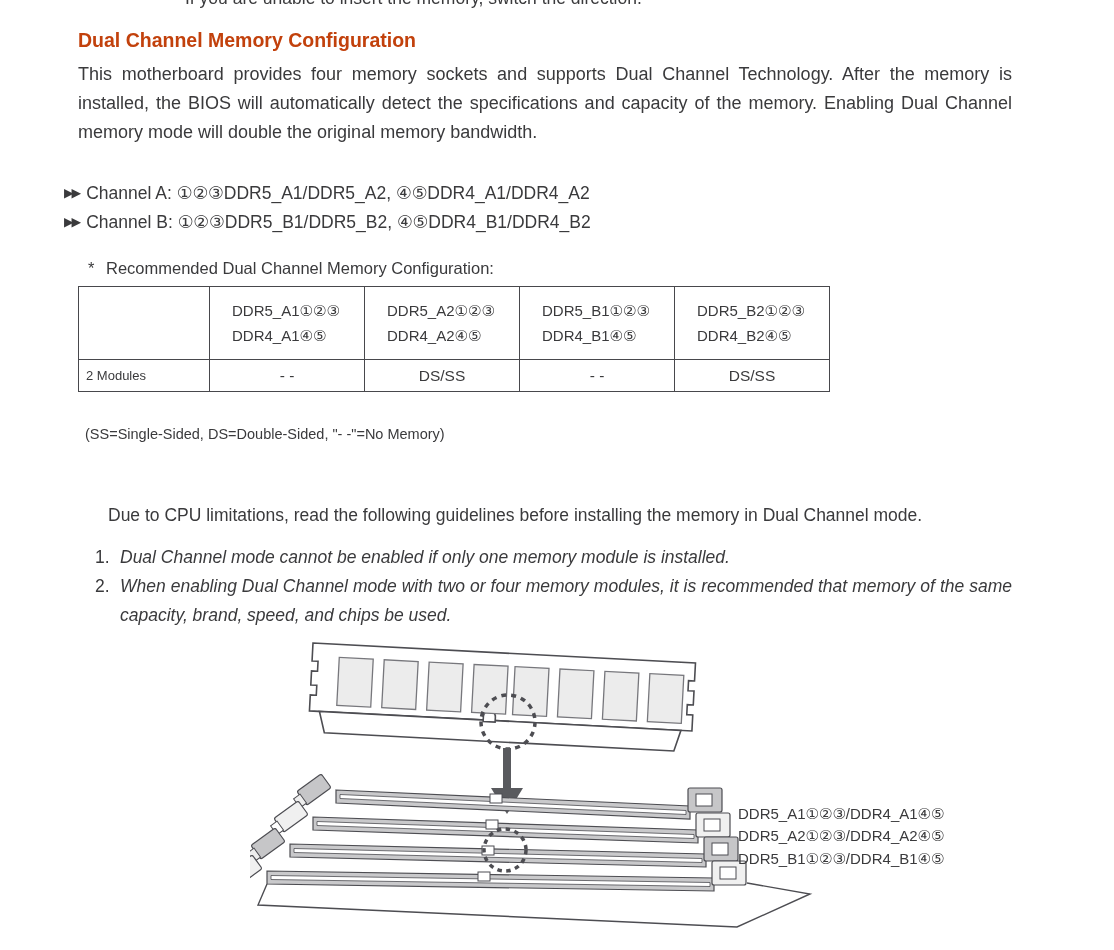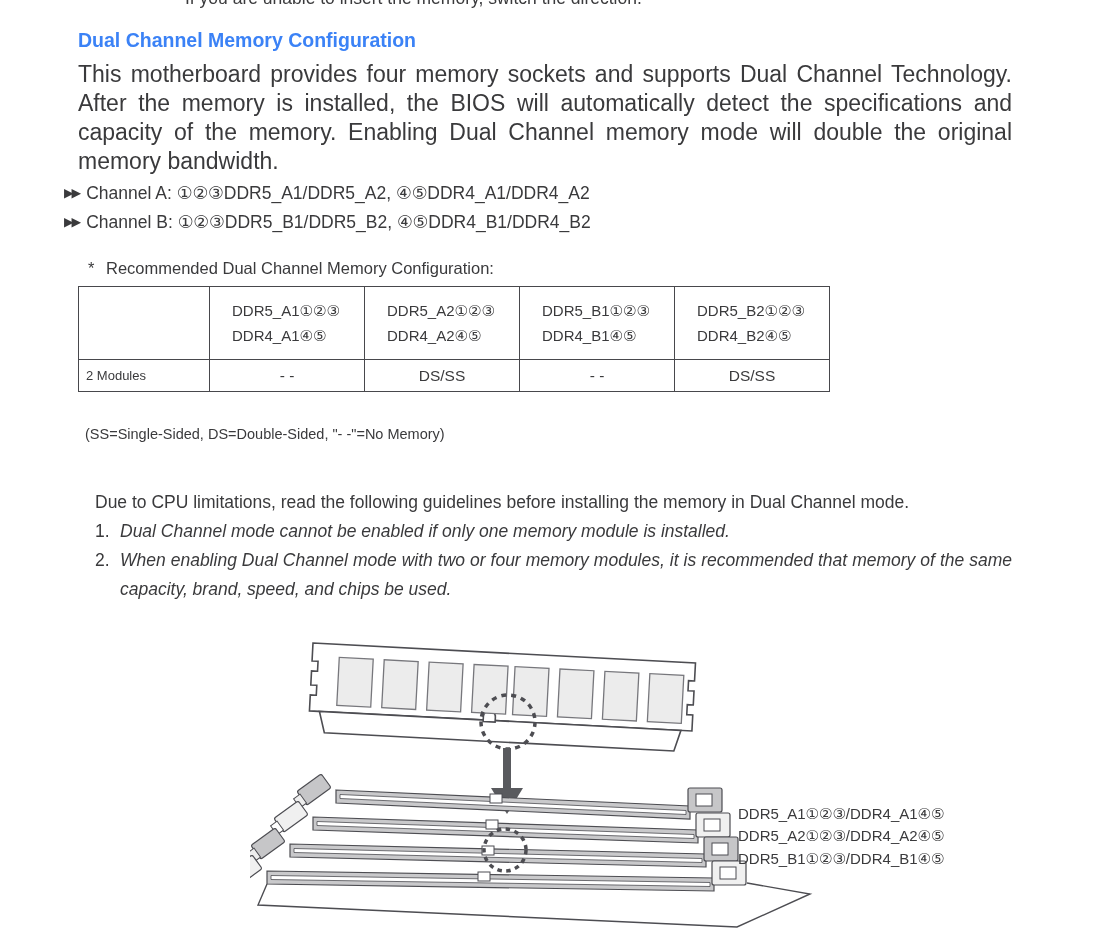--- a/index.html
+++ b/index.html
@@ -2,40 +2,40 @@
 <html><head>
 <meta charset="utf-8">
 <style>
   html,body{margin:0;padding:0;background:#fff;}
   #page{
     position:relative;width:1114px;height:950px;background:#ffffff;overflow:hidden;
     font-family:"Liberation Sans","DejaVu Sans",sans-serif;color:#3a3a3c;
   }
   .abs{position:absolute;}
   #cropped-line{left:185px;top:-12px;font-size:17.5px;color:#3a3a3c;white-space:nowrap;}
-  #heading{left:78px;top:29px;font-size:19.5px;font-weight:bold;color:#3b82f6;}
-  #intro{left:78px;top:60px;width:934px;font-size:23px;line-height:29px;text-align:justify;}
+  #heading{left:78px;top:29px;font-size:19.5px;font-weight:bold;color:#c2410c;}
+  #intro{left:78px;top:60px;width:934px;font-size:18px;line-height:29px;text-align:justify;}
   #sockets-line{left:78px;top:147px;width:960px;font-size:17.3px;line-height:29px;white-space:nowrap;}
   .channel-line{left:64px;font-size:17.5px;line-height:29px;white-space:nowrap;}
   #channel-a{top:179px;}
   #channel-b{top:208px;}
   .bullet{font-size:12.5px;letter-spacing:-2px;vertical-align:2px;margin-right:7px;color:#3a3a3c;}
   #table-caption{left:88px;top:259px;font-size:16.5px;}
   #table-caption .mark{display:inline-block;width:18px;}
   #mem-table{left:78px;top:286px;border-collapse:collapse;table-layout:fixed;}
   #mem-table td{border:1.5px solid #48484c;font-size:15px;vertical-align:middle;}
   #mem-table td.hdr{height:70px;padding-left:22px;}
   #mem-table td.hdr div{line-height:20px;margin:5px 0;}
   #mem-table td.rowlabel{padding-left:7px;font-size:13px;}
   #mem-table td.val{text-align:center;font-size:15.5px;}
   #mem-table tr.body-row{height:32px;}
   .c0{width:107px;} .cD{width:131px;}
   #footnote{left:85px;top:426px;font-size:14.5px;}
   #guidelines{left:95px;top:488px;width:917px;font-size:17.5px;line-height:29px;}
-  #guidelines .gl-intro{margin:0;}
+  #guidelines .gl-intro{margin:13px;}
   .gl-item{display:flex;}
   .gl-num{width:25px;flex:0 0 25px;}
   .gl-text{flex:1;text-align:justify;font-style:italic;}
   #diagram-svg{left:250px;top:628px;}
   #slot-labels{left:738px;top:803px;font-size:15px;line-height:22.4px;white-space:nowrap;}
 </style>
 </head>
 <body>
 
 <div id="page">

